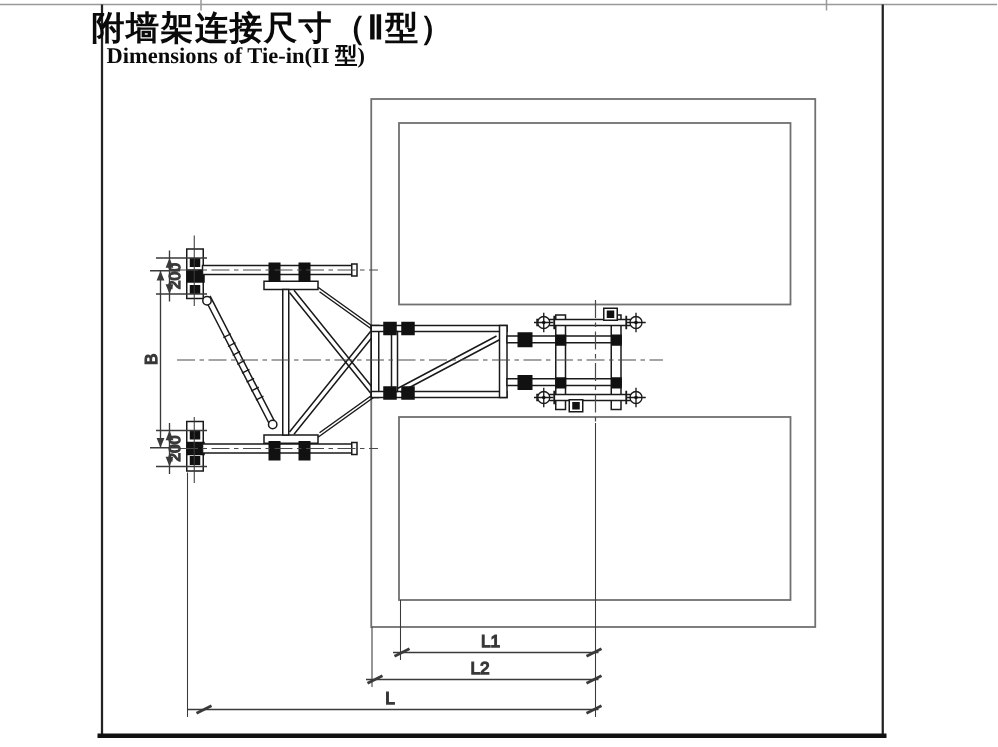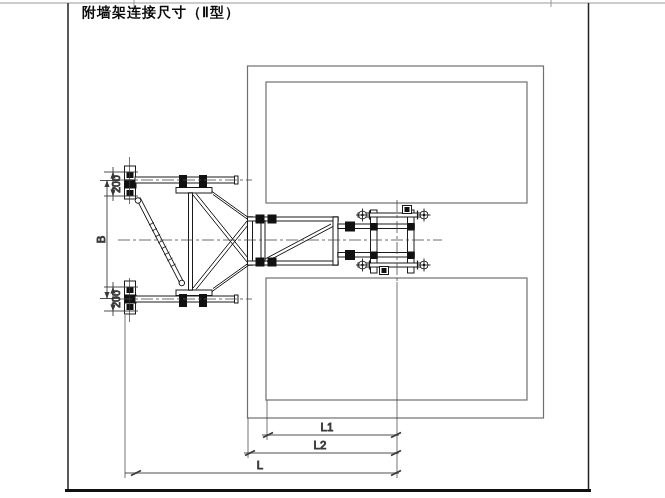--- a/index.html
+++ b/index.html
@@ -1,19 +1,19 @@
 <!DOCTYPE html>
 <html><head>
 <meta charset="utf-8">
 <style>
   html,body{margin:0;padding:0;background:#ffffff;}
   .canvas{position:relative;width:665px;height:498px;background:#fff;overflow:hidden;
           font-family:"Liberation Sans",sans-serif;}
   .canvas svg{position:absolute;left:0;top:0;}
-  .title-zh{position:absolute;left:82px;top:4px;font-size:14px;font-weight:700;color:#0a0a0a;
+  .title-zh{position:absolute;left:61px;top:4px;font-size:22px;font-weight:700;color:#0a0a0a;
             letter-spacing:1px;font-family:"Liberation Sans",sans-serif;white-space:nowrap;}
   .title-en{position:absolute;left:71px;top:28px;font-size:15px;font-weight:700;color:#0a0a0a;
             font-family:"Liberation Serif",serif;white-space:nowrap;}
   text{font-family:"Liberation Sans",sans-serif;fill:#222;}
   .dimtxt{font-size:10.5px;}
   .dimtxt2{font-size:11.5px;}
 </style>
 </head>
 <body>
 
@@ -178,13 +178,14 @@
   <g>
     <line x1="0" y1="3" x2="665" y2="3" stroke="#999" stroke-width="1"></line>
     <path d="M134 0 V7 M551 0 V7" stroke="#999" stroke-width="1"></path>
     <line x1="68" y1="3" x2="68" y2="490" stroke="#222" stroke-width="1.5"></line>
     <line x1="588.5" y1="3" x2="588.5" y2="490" stroke="#222" stroke-width="1.5"></line>
     <line x1="65" y1="490.5" x2="591" y2="490.5" stroke="#111" stroke-width="3"></line>
   </g>
 </svg>
 
   <div class="title-zh">附墙架连接尺寸（Ⅱ型）</div>
+  <div class="title-en">Dimensions of Tie-in(II 型)</div>
 </div>
 
 </body></html>

